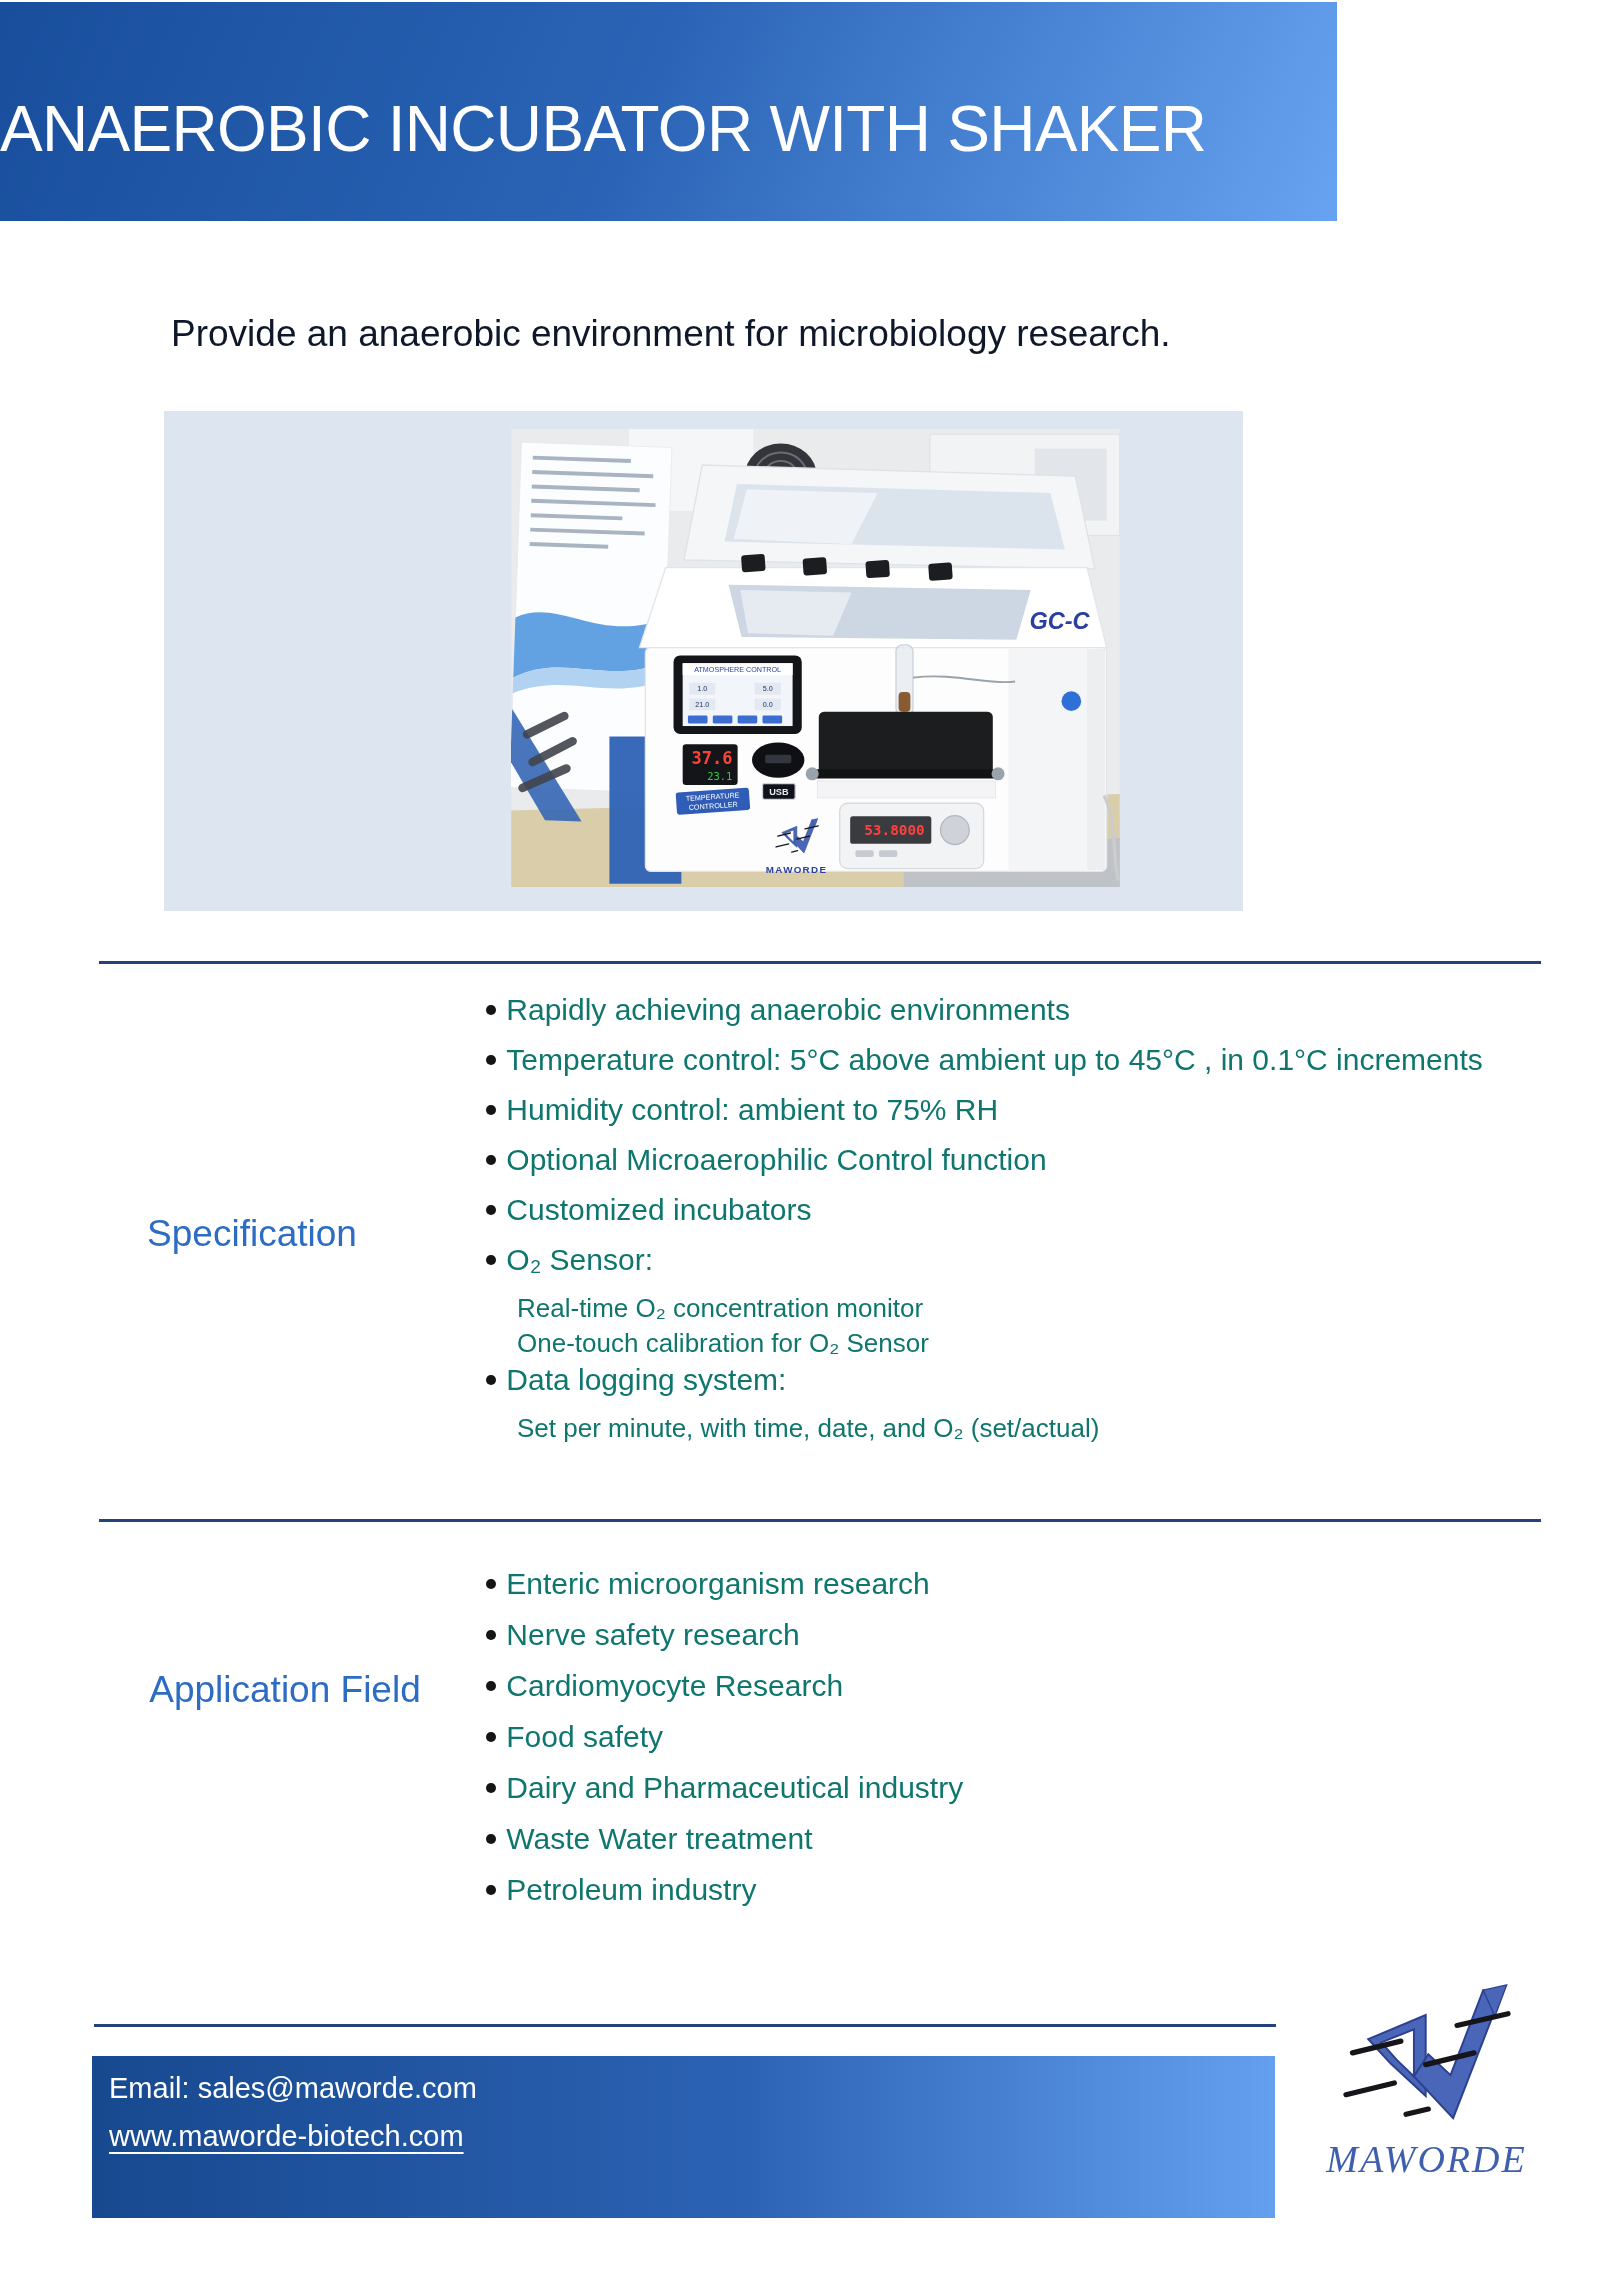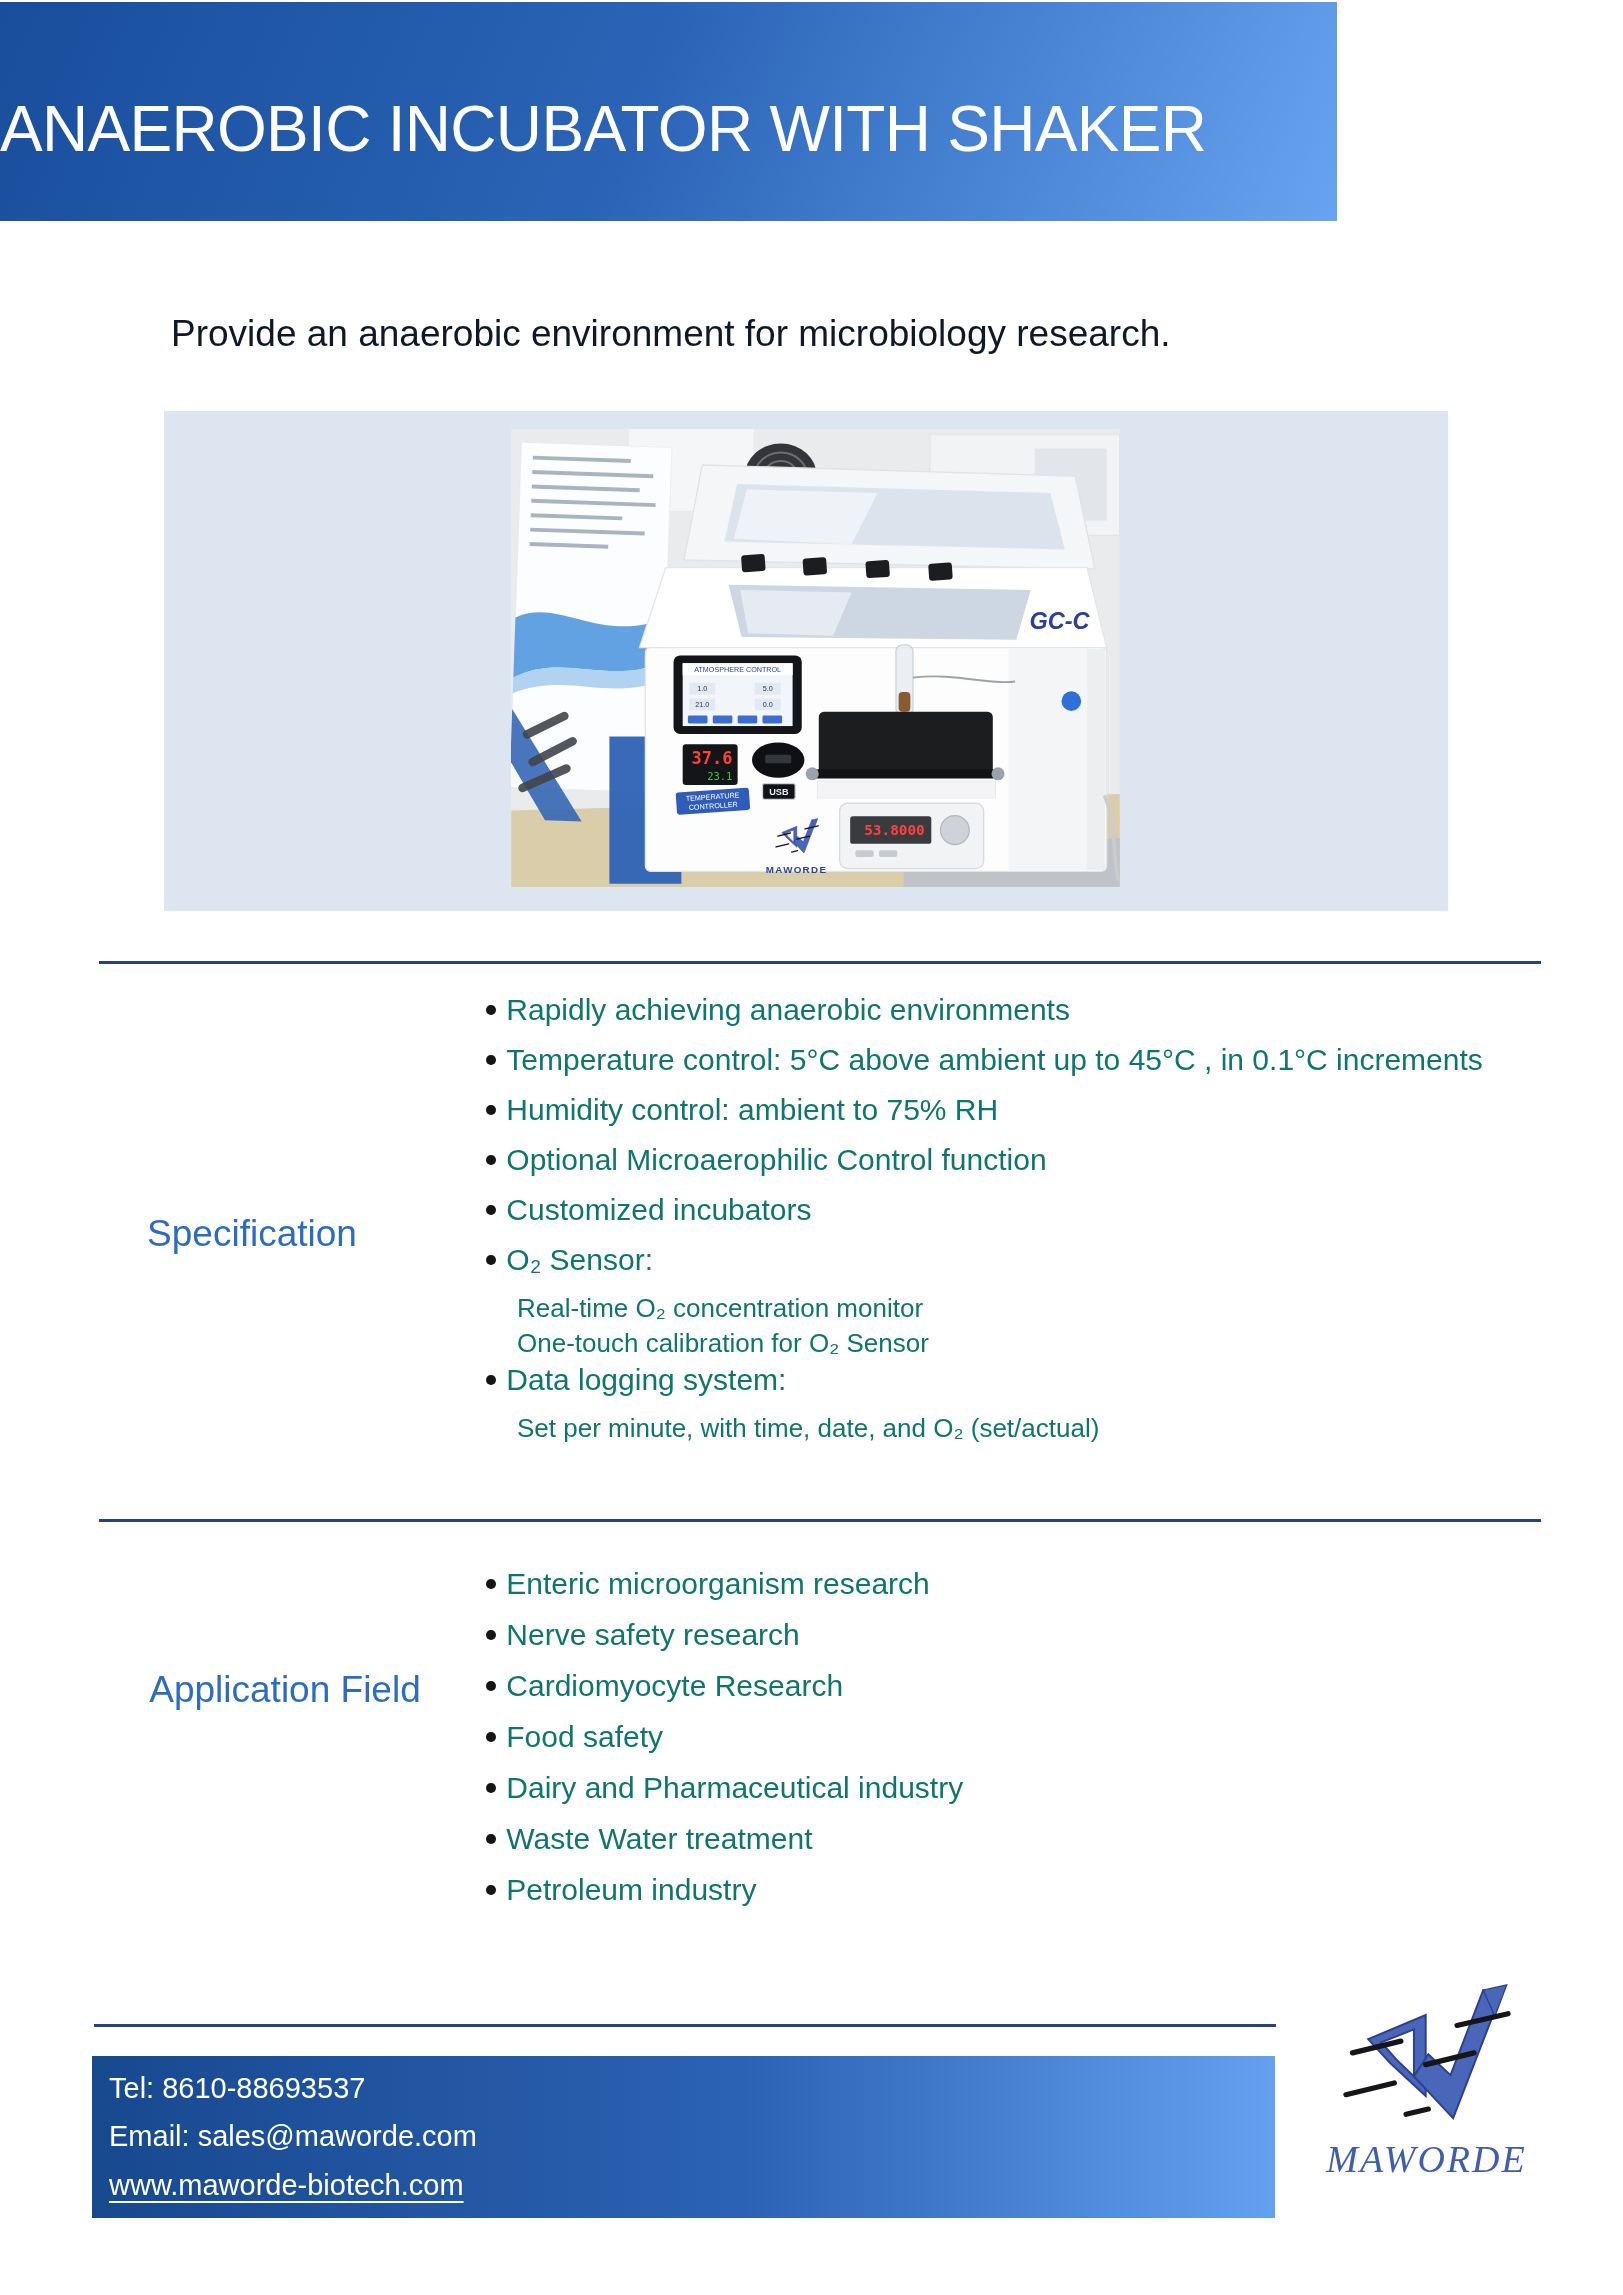--- a/index.html
+++ b/index.html
@@ -16,21 +16,21 @@
   .banner h1{
     margin:0;padding-top:34px;font-size:64px;font-weight:400;letter-spacing:-0.7px;
     color:#ffffff;white-space:nowrap;
   }
   
   .subtitle{
     position:absolute;top:313px;left:171px;font-size:37px;font-weight:500;
     color:#0f172a;white-space:nowrap;
   }
   
-  .photo-wrap{position:absolute;top:411px;left:164px;width:1284px;height:500px;background:#dde5f0;}
+  .photo-wrap{position:absolute;top:411px;left:164px;width:1079px;height:500px;background:#dde5f0;}
   .photo{position:absolute;top:17.7px;left:347px;width:609px;height:458px;}
   .photo svg{display:block;}
   
   .hr{position:absolute;height:3.3px;background:#24427c;}
   .hr1{top:961px;left:99px;width:1442px;}
   .hr2{top:1519px;left:99px;width:1442px;}
   .hr3{top:2024px;left:94px;width:1182px;}
   
   .sec-label{
     position:absolute;font-size:37px;color:#2d6cc3;text-align:center;line-height:1.22;
@@ -310,21 +310,20 @@
       </div>
       <div class="li bullet">
         <span class="dot"></span>
         <span>Petroleum industry</span>
       </div>
     </div>
 
   <div class="hr hr3"></div>
 
   <div class="footer-box">
-    <div class="fline">Tel: 8610-88693537</div>
     <div class="fline">Email: sales@maworde.com</div>
     <div class="fline"><span class="footer-link">www.maworde-biotech.com</span></div>
   </div>
 
   <div class="logo-block">
     <svg width="196" height="157" viewBox="0 0 300 240" xmlns="http://www.w3.org/2000/svg">
       <use href="#bowtie"></use>
     </svg>
     <div class="brand-name">MAWORDE</div>
   </div>

